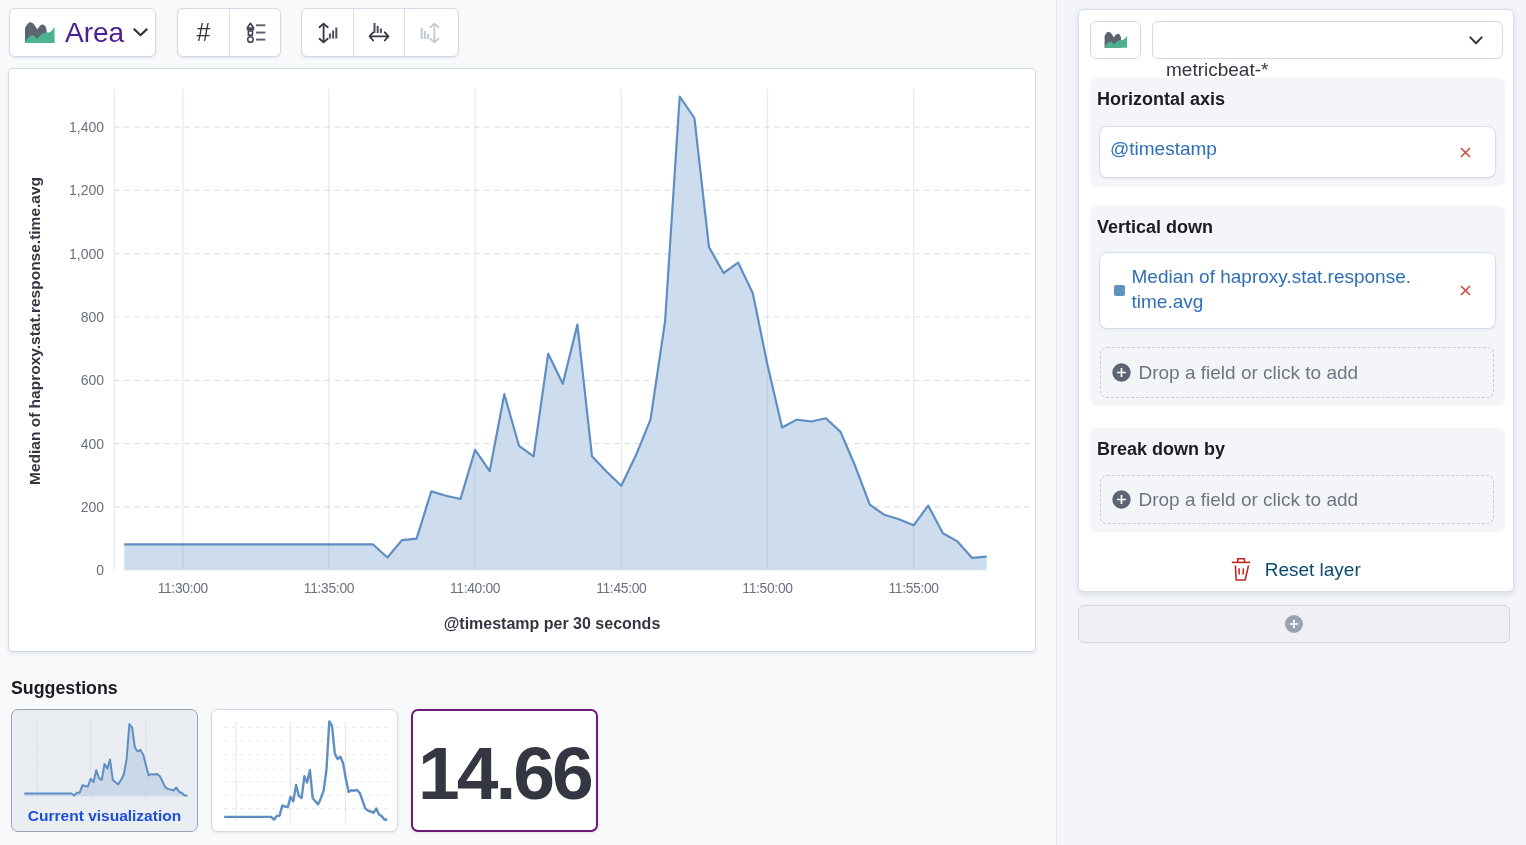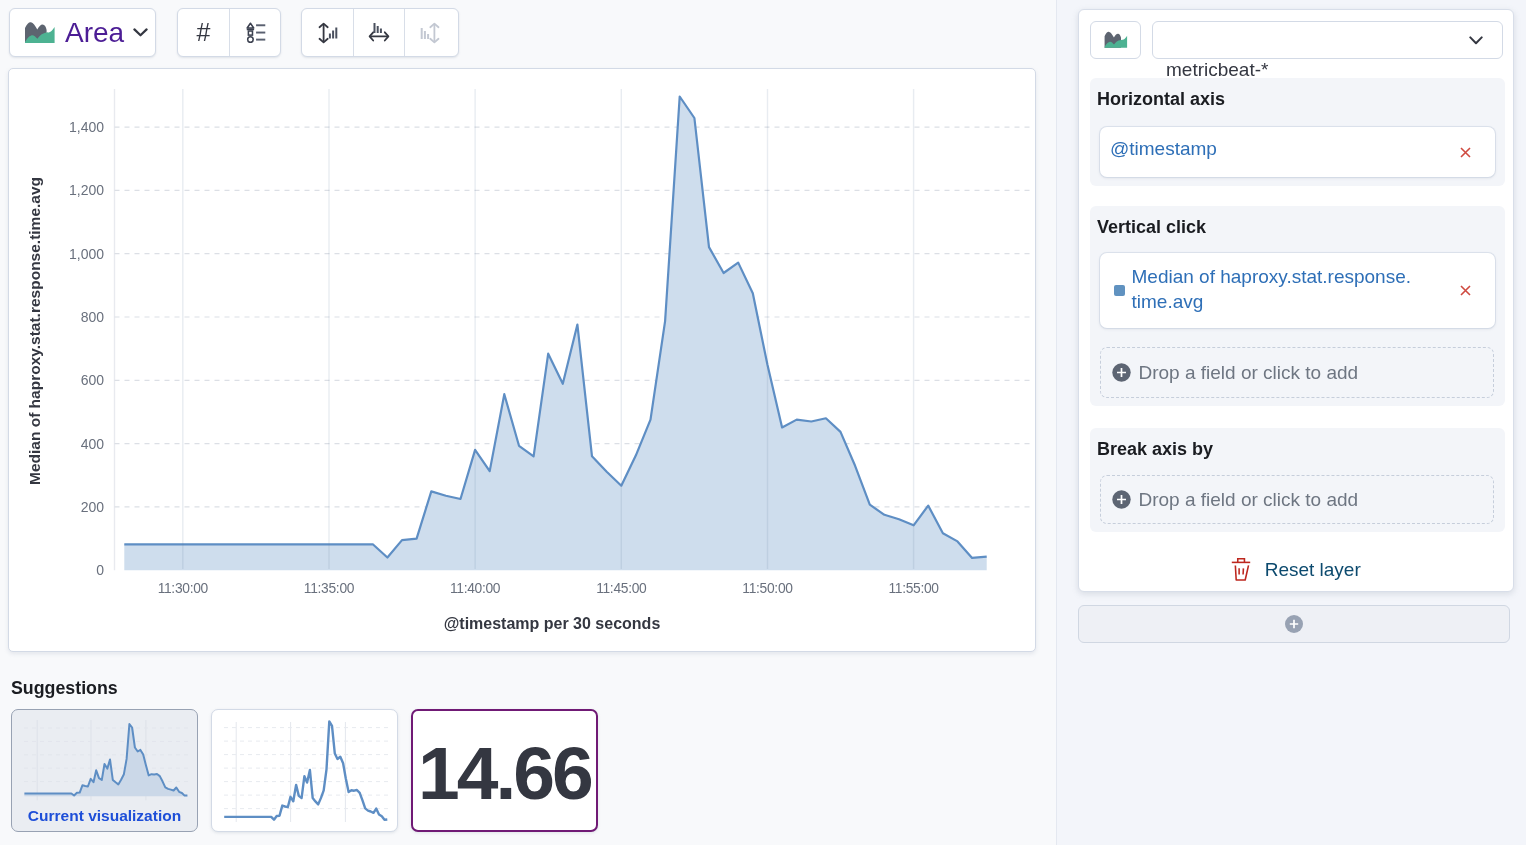--- a/index.html
+++ b/index.html
@@ -237,39 +237,39 @@
       <div class="slabel">Horizontal axis</div>
       <div class="dimbtn" style="top:49px; height:50px;">
         <span class="dimtxt" style="position:absolute; left:10px; top:11px;">@timestamp</span>
         <svg class="xicon" width="11" height="11" viewBox="0 0 11 11" style="top:20px;">
             <path d="M1,1 L10,10 M10,1 L1,10" stroke="#cf4a40" stroke-width="1.6" fill="none"></path>
           </svg>
       </div>
     </div>
 
     <div class="sect" style="top:196px; height:200px;">
-      <div class="slabel">Vertical click</div>
+      <div class="slabel">Vertical down</div>
       <div class="dimbtn" style="top:47px; height:75px;">
         <span style="position:absolute; left:14px; top:32px; width:11px; height:11px; background:#6092c0; border-radius:2px;"></span>
         <span class="dimtxt" style="position:absolute; left:31.5px; top:10.5px; width:290px; line-height:25.5px;">Median of haproxy.stat.response.<br>time.avg</span>
         <svg class="xicon" width="11" height="11" viewBox="0 0 11 11" style="top:32px;">
             <path d="M1,1 L10,10 M10,1 L1,10" stroke="#cf4a40" stroke-width="1.6" fill="none"></path>
           </svg>
       </div>
       <div class="dropzone" style="top:141px;">
         <svg width="19" height="19" viewBox="0 0 19 19" style="margin-left:10.5px;">
             <circle cx="9.5" cy="9.5" r="9.2" fill="#5d6573"></circle>
             <path d="M9.5,5 L9.5,14 M5,9.5 L14,9.5" stroke="#fff" stroke-width="1.7"></path>
           </svg>
         <span class="ptxt">Drop a field or click to add</span>
       </div>
     </div>
 
     <div class="sect" style="top:418px; height:104px;">
-      <div class="slabel">Break axis by</div>
+      <div class="slabel">Break down by</div>
       <div class="dropzone" style="top:47px; height:49px;">
         <svg width="19" height="19" viewBox="0 0 19 19" style="margin-left:10.5px;">
             <circle cx="9.5" cy="9.5" r="9.2" fill="#5d6573"></circle>
             <path d="M9.5,5 L9.5,14 M5,9.5 L14,9.5" stroke="#fff" stroke-width="1.7"></path>
           </svg>
         <span class="ptxt">Drop a field or click to add</span>
       </div>
     </div>
 
     <div id="reset">

